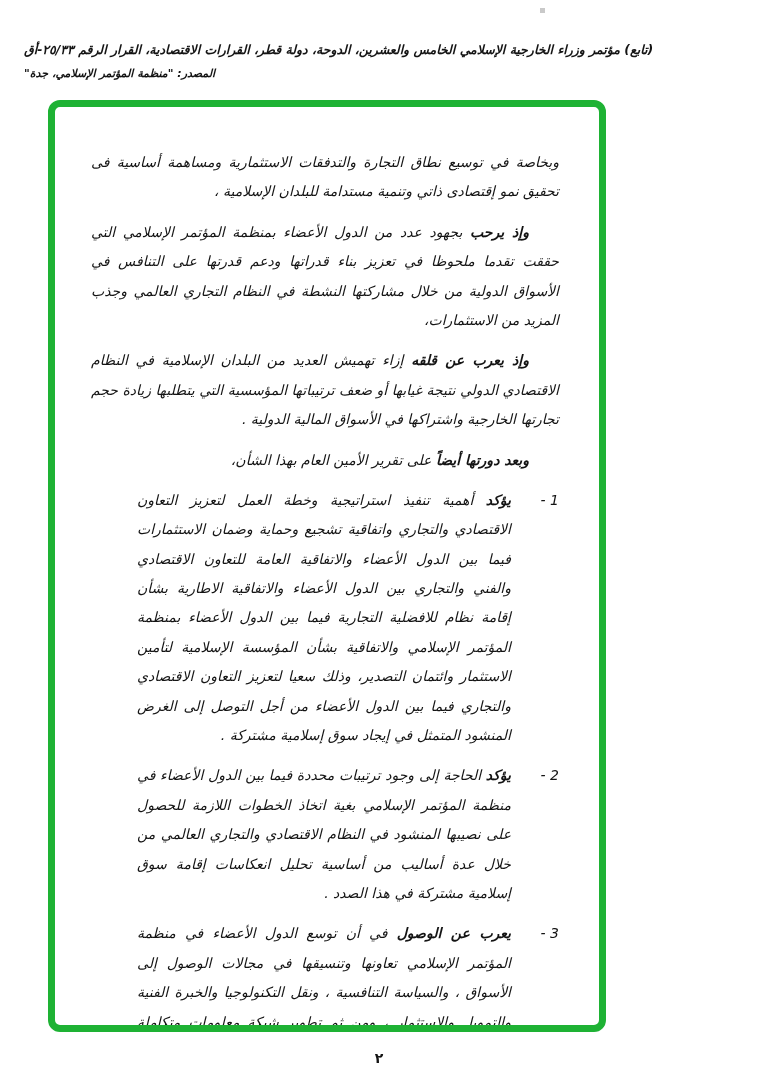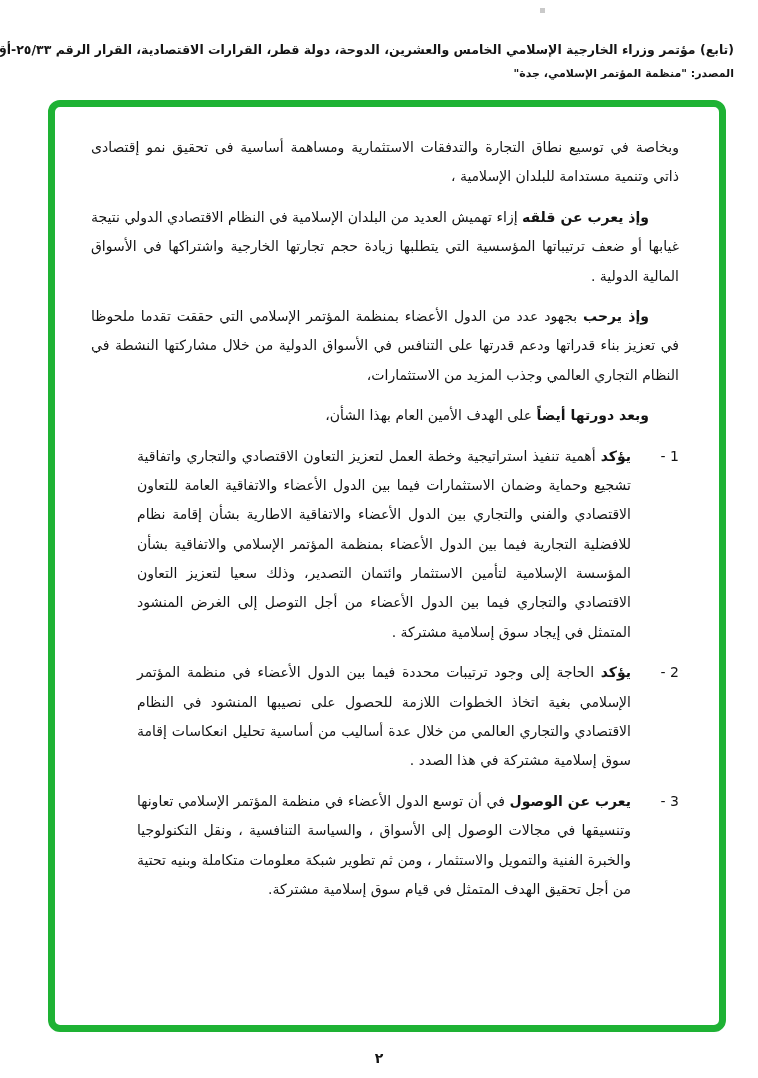--- a/index.html
+++ b/index.html
@@ -10,37 +10,38 @@
     color:#141414;
     position:relative;
     overflow:hidden;
   }
   .scan-artifact{
     position:absolute;top:8px;left:540px;width:5px;height:5px;
     background:#c9c9c9;
   }
   .page-header{
     position:absolute;top:42px;left:24px;right:24px;
-    direction:rtl;text-align:right;
+    direction:rtl;text-align:left;font-style:italic;
   }
   .header-line1{
     font-size:12.5px;font-weight:bold;white-space:nowrap;letter-spacing:0;
   }
   .header-line2{
     font-size:11px;font-weight:bold;margin-top:10px;
   }
   .doc-box{
     position:absolute;left:48px;top:100px;
-    width:678px;height:932px;
+    width:558px;height:932px;
     box-sizing:border-box;
     border:7px solid #1eb234;
     border-radius:12px;
-    padding:26px 40px 12px 36px;
+    padding:41px 40px 12px 36px;
     overflow:hidden;
     background:#fff;
+    font-style:italic;
   }
   .doc-content{
     direction:rtl;
     text-align:justify;
     font-size:14px;
     line-height:2.1;
   }
   p.para{margin:0 0 11px 0;}
   p.para.indent{text-indent:30px;}
   .lead{font-weight:bold;}
@@ -73,33 +74,33 @@
 
 <div class="doc-box">
   <div class="doc-content">
 
     <p class="para">
       <span class="lead"></span>
       <span>وبخاصة في توسيع نطاق التجارة والتدفقات الاستثمارية ومساهمة أساسية فى تحقيق نمو إقتصادى ذاتي وتنمية مستدامة للبلدان الإسلامية ،</span>
     </p>
 
     <p class="para indent">
-      <span class="lead">وإذ يعرب عن قلقه</span>
-      <span>إزاء تهميش العديد من البلدان الإسلامية في النظام الاقتصادي الدولي نتيجة غيابها أو ضعف ترتيباتها المؤسسية التي يتطلبها زيادة حجم تجارتها الخارجية واشتراكها في الأسواق المالية الدولية .</span>
+      <span class="lead">وإذ يرحب</span>
+      <span>بجهود عدد من الدول الأعضاء بمنظمة المؤتمر الإسلامي التي حققت تقدما ملحوظا في تعزيز بناء قدراتها ودعم قدرتها على التنافس في الأسواق الدولية من خلال مشاركتها النشطة في النظام التجاري العالمي وجذب المزيد من الاستثمارات،</span>
     </p>
 
     <p class="para indent">
-      <span class="lead">وإذ يرحب</span>
-      <span>بجهود عدد من الدول الأعضاء بمنظمة المؤتمر الإسلامي التي حققت تقدما ملحوظا في تعزيز بناء قدراتها ودعم قدرتها على التنافس في الأسواق الدولية من خلال مشاركتها النشطة في النظام التجاري العالمي وجذب المزيد من الاستثمارات،</span>
+      <span class="lead">وإذ يعرب عن قلقه</span>
+      <span>إزاء تهميش العديد من البلدان الإسلامية في النظام الاقتصادي الدولي نتيجة غيابها أو ضعف ترتيباتها المؤسسية التي يتطلبها زيادة حجم تجارتها الخارجية واشتراكها في الأسواق المالية الدولية .</span>
     </p>
 
 
     <p class="para indent">
       <span class="lead">وبعد دورتها أيضاً</span>
-      <span>على الهدف الأمين العام بهذا الشأن،</span>
+      <span>على تقرير الأمين العام بهذا الشأن،</span>
     </p>
 
     <div class="op-item">
       <div class="op-num">1 -</div>
       <div class="op-text">
         <span class="lead">يؤكد</span>
         <span>أهمية تنفيذ استراتيجية وخطة العمل لتعزيز التعاون الاقتصادي والتجاري واتفاقية تشجيع وحماية وضمان الاستثمارات فيما بين الدول الأعضاء والاتفاقية العامة للتعاون الاقتصادي والفني والتجاري بين الدول الأعضاء والاتفاقية الاطارية بشأن إقامة نظام للافضلية التجارية فيما بين الدول الأعضاء بمنظمة المؤتمر الإسلامي والاتفاقية بشأن المؤسسة الإسلامية لتأمين الاستثمار وائتمان التصدير، وذلك سعيا لتعزيز التعاون الاقتصادي والتجاري فيما بين الدول الأعضاء من أجل التوصل إلى الغرض المنشود المتمثل في إيجاد سوق إسلامية مشتركة .</span>
       </div>
     </div>
 

